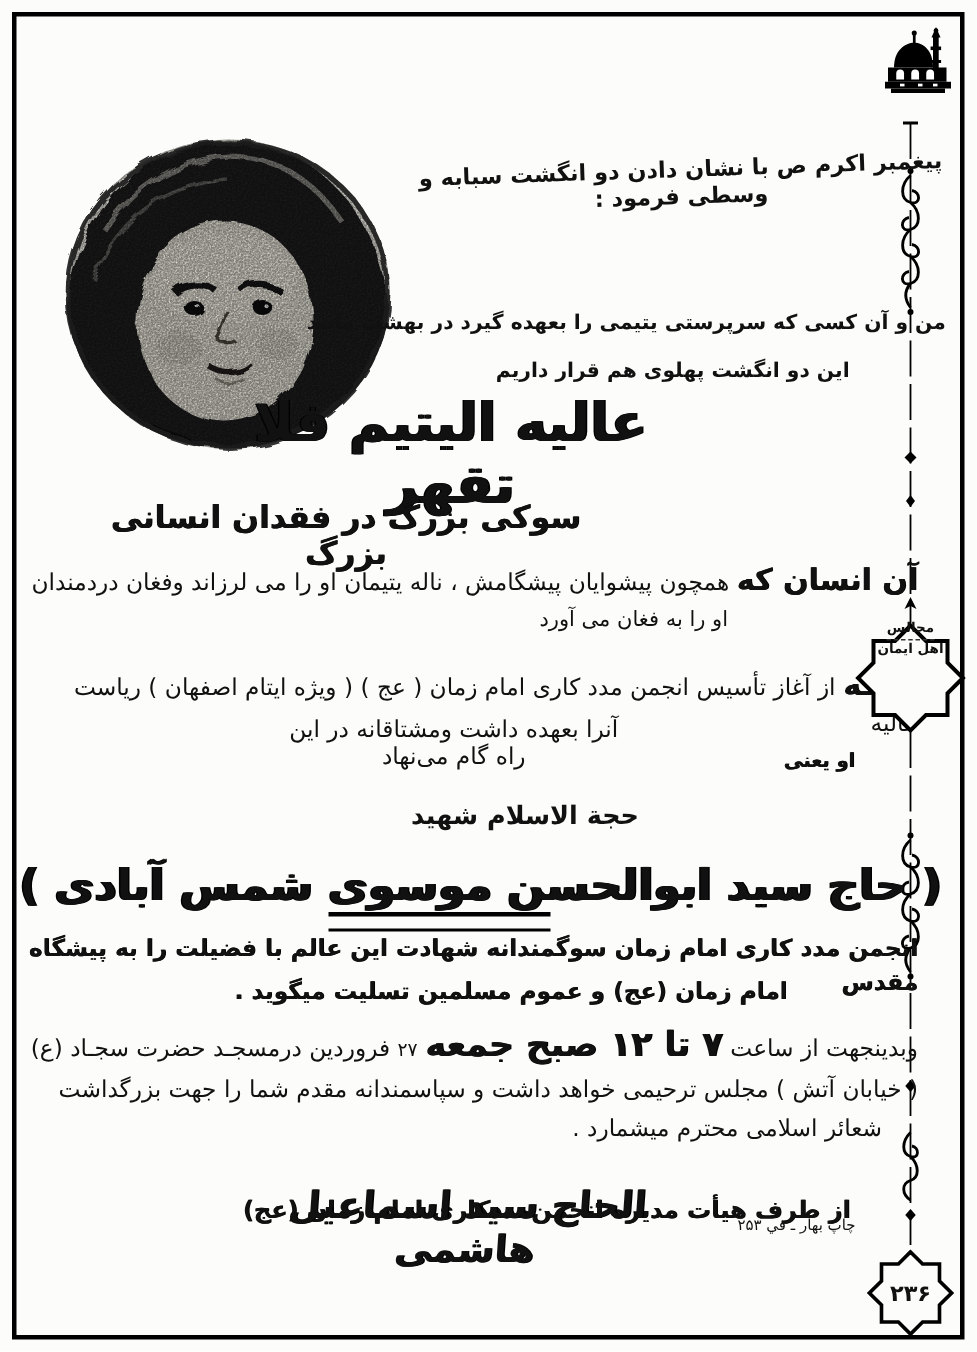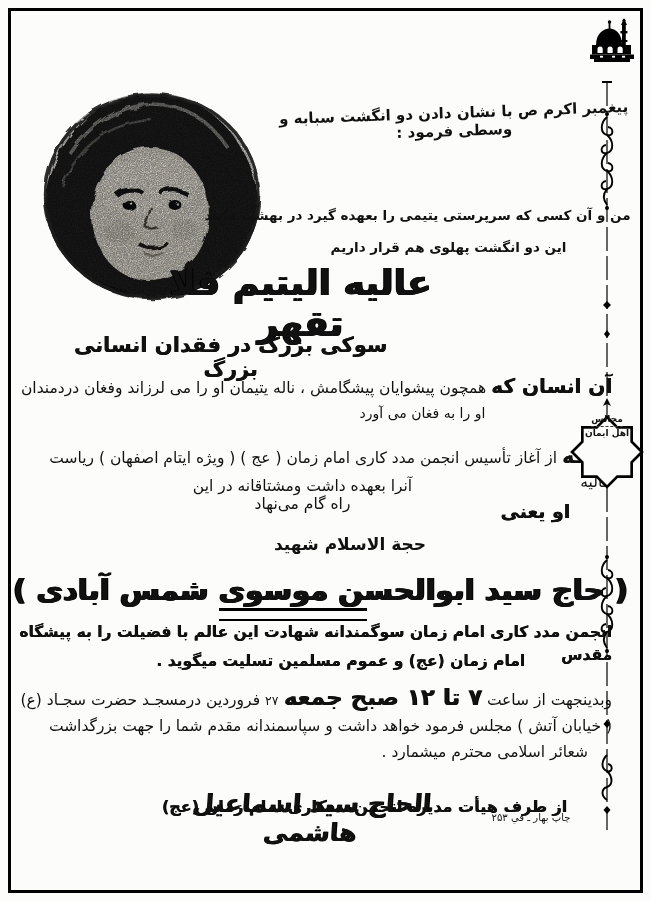--- a/index.html
+++ b/index.html
@@ -17,21 +17,21 @@
   .trans1{left:195px;top:207px;width:445px;font-size:13.5px;font-weight:bold;}
   .trans2{left:316px;top:239px;width:265px;font-size:13.5px;font-weight:bold;}
   .quran-title{left:148px;top:262px;width:305px;font-size:36px;font-weight:bold;text-shadow:.9px 0 #000,-.9px 0 #000;}
   .subtitle{left:58px;top:333px;width:345px;font-size:21px;font-weight:bold;text-shadow:.5px 0 #000;}
   .pline{left:18px;right:39px;font-size:15.5px;line-height:1.5;}
   .lead{font-size:20px;font-weight:bold;text-shadow:.5px 0 #000;}
   .p1{top:371px;}
   .p1b{top:405px;left:330px;width:185px;font-size:14px;}
   .p2{top:441px;}
   .p2b{top:477px;left:185px;width:235px;font-size:15.5px;}
-  .hemeans{top:500px;right:81px;font-size:19px;font-weight:bold;text-shadow:.5px 0 #000;}
+  .hemeans{top:500px;right:81px;font-size:13px;font-weight:bold;text-shadow:.5px 0 #000;}
   .honorific{top:534px;left:245px;width:210px;font-size:17px;font-weight:bold;}
   .bigname{top:573px;left:8px;right:18px;font-size:29px;font-weight:bold;text-shadow:1px 0 #000,-1px 0 #000;letter-spacing:-1px;}
   .dunder{position:absolute;top:608px;left:219px;width:148px;height:8px;border-top:3.5px solid #000;border-bottom:2px solid #000;}
   .p3{top:621px;font-weight:bold;text-shadow:.4px 0 #000;}
   .p3b{top:652px;right:126px;font-size:15.5px;font-weight:bold;text-shadow:.4px 0 #000;}
   .sched{top:680px;left:18px;right:39px;font-size:15.5px;}
   .sched .t{font-size:23px;font-weight:bold;text-shadow:.8px 0 #000;}
   .sched .d{font-size:12.5px;}
   .sch2{top:715px;}
   .sch3{top:743px;right:63px;font-size:15.5px;}
@@ -164,30 +164,36 @@
 
   <div class="txt r pline p3">انجمن مدد کاری امام زمان سوگمندانه شهادت این عالم با فضیلت را به پیشگاه مقدس</div>
   <div class="txt nw p3b">امام زمان (عج) و عموم مسلمین تسلیت میگوید .</div>
 
   <div class="txt r pline sched">
     <span>وبدینجهت از ساعت</span>
     <span class="t">۷ تا ۱۲ صبح جمعه</span>
     <span class="d">۲۷</span>
     <span>فروردین درمسجـد حضرت سجـاد (ع)</span>
   </div>
-  <div class="txt r pline sch2">( خیابان آتش ) مجلس فرمود خواهد داشت و سپاسمندانه مقدم شما را جهت بزرگداشت</div>
+  <div class="txt r pline sch2">( خیابان آتش ) مجلس ترحیمی خواهد داشت و سپاسمندانه مقدم شما را جهت بزرگداشت</div>
   <div class="txt nw sch3">شعائر اسلامی محترم میشمارد .</div>
 
   <div class="txt nw orgline">از طرف هیأت مدیره انجمن‌مددکاری امام زمان (عج)</div>
   <div class="txt c signame">الحاج سید اسماعیل هاشمی</div>
   <div class="txt c printnote">چاپ بهار ـ في ۲۵۳</div>
 
   <div class="badge">
     <svg width="74" height="74" viewBox="0 0 72 72">
       <polygon points="36,2 46,12 60,12 60,26 70,36 60,46 60,60 46,60 36,70 26,60 12,60 12,46 2,36 12,26 12,12 26,12" fill="#fcfcfa" stroke="#000" stroke-width="2.6"></polygon>
     </svg>
     <div class="bt">
       <span>مجالس</span>
       <span>اهل ایمان</span>
     </div>
   </div>
 
+  <div class="pagestar">
+    <svg width="58" height="58" viewBox="0 0 72 72">
+      <polygon points="36,2 46,12 60,12 60,26 70,36 60,46 60,60 46,60 36,70 26,60 12,60 12,46 2,36 12,26 12,12 26,12" fill="#fcfcfa" stroke="#000" stroke-width="3"></polygon>
+    </svg>
+    <span class="num">۲۳۶</span>
+  </div>
 </div>
 
 </body></html>

